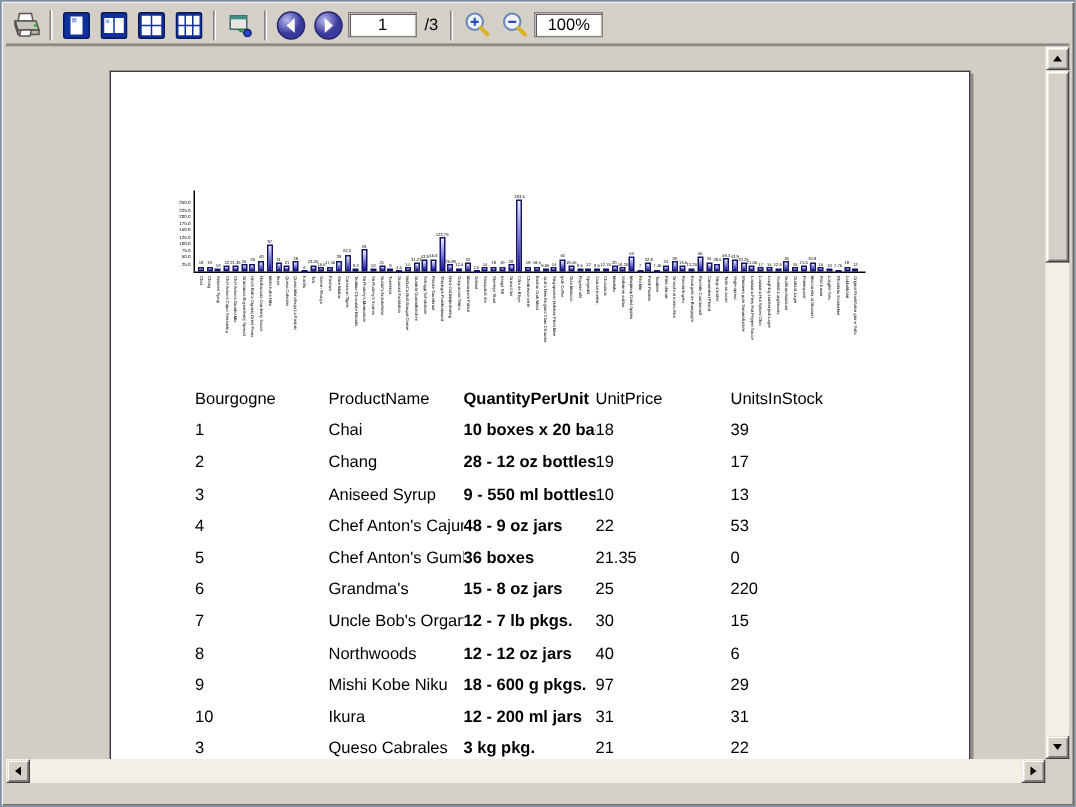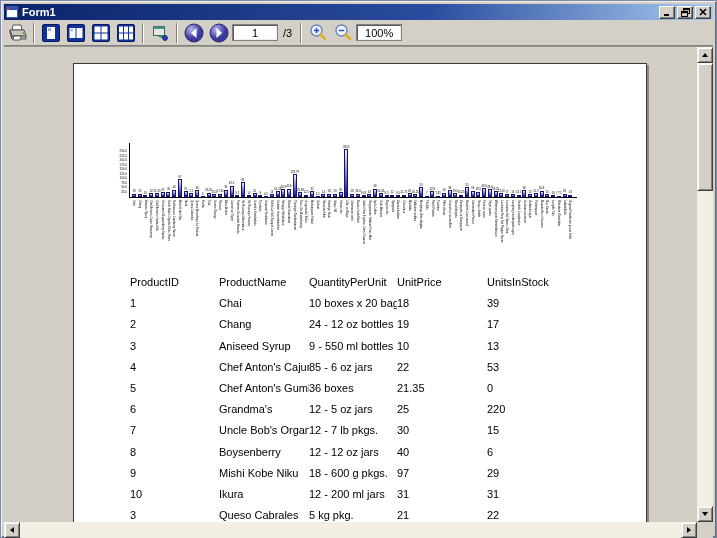--- a/index.html
+++ b/index.html
@@ -52,21 +52,21 @@
   .vlabel { position:absolute; width:20px; text-align:center; font-size:2.8px;
             line-height:3px; color:#000; white-space:nowrap; }
   .clabel { position:absolute; top:58px; writing-mode:vertical-rl; font-size:2.8px;
             line-height:4.2px; max-height:46px; overflow:hidden; white-space:nowrap;
             color:#000; }
 
   
   .rtable { position:absolute; left:56px; top:212px; width:480px; font-size:11px; color:#000; }
   .rrow { display:flex; height:21.2px; align-items:flex-start; }
   .rcell { overflow:hidden; white-space:nowrap; }
-  .c0 { width:89px; } .c1 { width:90px; } .c2 { width:88px; } .c3 { width:90px; } .c4 { width:103px; }
+  .c0 { width:89px; } .c1 { width:90px; } .c2 { width:88px;font-weight:bold; } .c3 { width:90px; } .c4 { width:103px; }
 
   
   .vscroll { position:absolute; top:0; right:0; bottom:16px; width:16px; background:#f2f0e4; }
   .hscroll { position:absolute; left:0; right:16px; bottom:0; height:16px; background:#f2f0e4; }
   .sb-btn { position:absolute; width:16px; height:16px; background:#d4d0c8;
             border:1px solid; border-color:#f4f2ee #404040 #404040 #f4f2ee;
             box-shadow: inset 1px 1px 0 #fff, inset -1px -1px 0 #808080;
             display:flex; align-items:center; justify-content:center; }
   .sb-thumb { position:absolute; left:0; top:16px; width:16px; height:128px; background:#d4d0c8;
               border:1px solid; border-color:#f4f2ee #404040 #404040 #f4f2ee;
@@ -76,46 +76,20 @@
   .tri-up    { border-left:3px solid transparent; border-right:3px solid transparent; border-bottom:4px solid #000; }
   .tri-down  { border-left:3px solid transparent; border-right:3px solid transparent; border-top:4px solid #000; }
   .tri-left  { border-top:3px solid transparent; border-bottom:3px solid transparent; border-right:4px solid #000; }
   .tri-right { border-top:3px solid transparent; border-bottom:3px solid transparent; border-left:4px solid #000; }
 </style>
 </head>
 <body>
 
 <div class="window">
 
-  <div class="titlebar">
-    <svg class="form-icon" viewBox="0 0 12 12">
-      <rect x="0.5" y="0.5" width="11" height="11" fill="#fdfdfd" stroke="#3a5aa8"></rect>
-      <rect x="1" y="1" width="10" height="3" fill="#2a50b8"></rect>
-      <rect x="1.5" y="1.5" width="2" height="2" fill="#e04a2a"></rect>
-    </svg>
-    <span class="title-text">Form1</span>
-    <span class="win-btn">
-      <svg width="8" height="8" viewBox="0 0 8 8">
-          <rect x="1" y="6" width="5" height="2" fill="#000"></rect>
-        </svg>
-    </span>
-    <span class="win-btn">
-      <svg width="9" height="9" viewBox="0 0 9 9">
-        <rect x="2.5" y="0.5" width="6" height="5" fill="none" stroke="#000"></rect>
-        <rect x="2.5" y="0.5" width="6" height="1.6" fill="#000"></rect>
-        <rect x="0.5" y="3.5" width="6" height="5" fill="#d4d0c8" stroke="#000"></rect>
-        <rect x="0.5" y="3.5" width="6" height="1.6" fill="#000"></rect>
-      </svg>
-    </span>
-    <span class="win-btn">
-      <svg width="8" height="8" viewBox="0 0 8 8">
-        <path d="M1 1 L7 7 M7 1 L1 7" stroke="#000" stroke-width="1.6"></path>
-      </svg>
-    </span>
-  </div>
 
   <div class="toolbar">
     <span class="tbtn">
       <svg width="19" height="17" viewBox="0 0 19 17">
         <polygon points="5,1 13,1 14,6 4,6" fill="#fdfdfd" stroke="#555"></polygon>
         <polygon points="2,6 16,6 18,12 4,12" fill="#c9c5bc" stroke="#555"></polygon>
         <polygon points="2,6 4,12 4,15 2,9" fill="#9b978e" stroke="#555"></polygon>
         <polygon points="4,12 18,12 18,15 4,15" fill="#b4b0a7" stroke="#555"></polygon>
         <circle cx="15.5" cy="9" r="1" fill="#2fae3e"></circle>
         <polygon points="6,12 13,12 12,16 5,16" fill="#fff" stroke="#555"></polygon>
@@ -456,79 +430,79 @@
           <div class="bar" style="left: 444.5px; top: 51.7211px; height: 3.27894px;"></div>
           <div class="vlabel" style="left: 436.5px; top: 48.3211px;">18</div>
           <div class="clabel" style="left: 444.5px;">Lakkalikööri</div>
           <div class="bar" style="left: 450.24px; top: 52.6319px; height: 2.36812px;"></div>
           <div class="vlabel" style="left: 442.24px; top: 49.2319px;">13</div>
           <div class="clabel" style="left: 450.24px;">Original Frankfurter grüne Soße</div>
         </div>
 
       <div class="rtable">
         <div class="rrow">
-            <div class="rcell c0">ProductID</div>
+            <div class="rcell c0">Bourgogne</div>
             <div class="rcell c1">ProductName</div>
             <div class="rcell c2">QuantityPerUnit</div>
             <div class="rcell c3">UnitPrice</div>
             <div class="rcell c4">UnitsInStock</div>
           </div>
         <div>
             <div class="rrow">
               <div class="rcell c0">1</div>
               <div class="rcell c1">Chai</div>
               <div class="rcell c2">10 boxes x 20 bags</div>
               <div class="rcell c3">18</div>
               <div class="rcell c4">39</div>
             </div>
             <div class="rrow">
               <div class="rcell c0">2</div>
               <div class="rcell c1">Chang</div>
-              <div class="rcell c2">24 - 12 oz bottles</div>
+              <div class="rcell c2">28 - 12 oz bottles</div>
               <div class="rcell c3">19</div>
               <div class="rcell c4">17</div>
             </div>
             <div class="rrow">
               <div class="rcell c0">3</div>
               <div class="rcell c1">Aniseed Syrup</div>
               <div class="rcell c2">9 - 550 ml bottles</div>
               <div class="rcell c3">10</div>
               <div class="rcell c4">13</div>
             </div>
             <div class="rrow">
               <div class="rcell c0">4</div>
               <div class="rcell c1">Chef Anton's Cajun</div>
-              <div class="rcell c2">85 - 6 oz jars</div>
+              <div class="rcell c2">48 - 9 oz jars</div>
               <div class="rcell c3">22</div>
               <div class="rcell c4">53</div>
             </div>
             <div class="rrow">
               <div class="rcell c0">5</div>
               <div class="rcell c1">Chef Anton's Gumbo</div>
               <div class="rcell c2">36 boxes</div>
               <div class="rcell c3">21.35</div>
               <div class="rcell c4">0</div>
             </div>
             <div class="rrow">
               <div class="rcell c0">6</div>
               <div class="rcell c1">Grandma's</div>
-              <div class="rcell c2">12 - 5 oz jars</div>
+              <div class="rcell c2">15 - 8 oz jars</div>
               <div class="rcell c3">25</div>
               <div class="rcell c4">220</div>
             </div>
             <div class="rrow">
               <div class="rcell c0">7</div>
               <div class="rcell c1">Uncle Bob's Organic</div>
               <div class="rcell c2">12 - 7 lb pkgs.</div>
               <div class="rcell c3">30</div>
               <div class="rcell c4">15</div>
             </div>
             <div class="rrow">
               <div class="rcell c0">8</div>
-              <div class="rcell c1">Boysenberry</div>
+              <div class="rcell c1">Northwoods</div>
               <div class="rcell c2">12 - 12 oz jars</div>
               <div class="rcell c3">40</div>
               <div class="rcell c4">6</div>
             </div>
             <div class="rrow">
               <div class="rcell c0">9</div>
               <div class="rcell c1">Mishi Kobe Niku</div>
               <div class="rcell c2">18 - 600 g pkgs.</div>
               <div class="rcell c3">97</div>
               <div class="rcell c4">29</div>
@@ -536,21 +510,21 @@
             <div class="rrow">
               <div class="rcell c0">10</div>
               <div class="rcell c1">Ikura</div>
               <div class="rcell c2">12 - 200 ml jars</div>
               <div class="rcell c3">31</div>
               <div class="rcell c4">31</div>
             </div>
             <div class="rrow">
               <div class="rcell c0">3</div>
               <div class="rcell c1">Queso Cabrales</div>
-              <div class="rcell c2">5 kg pkg.</div>
+              <div class="rcell c2">3 kg pkg.</div>
               <div class="rcell c3">21</div>
               <div class="rcell c4">22</div>
             </div>
           </div>
       </div>
     </div>
 
     <div class="vscroll">
       <span class="sb-btn" style="top:0; left:0;">
         <span class="tri tri-up"></span>

